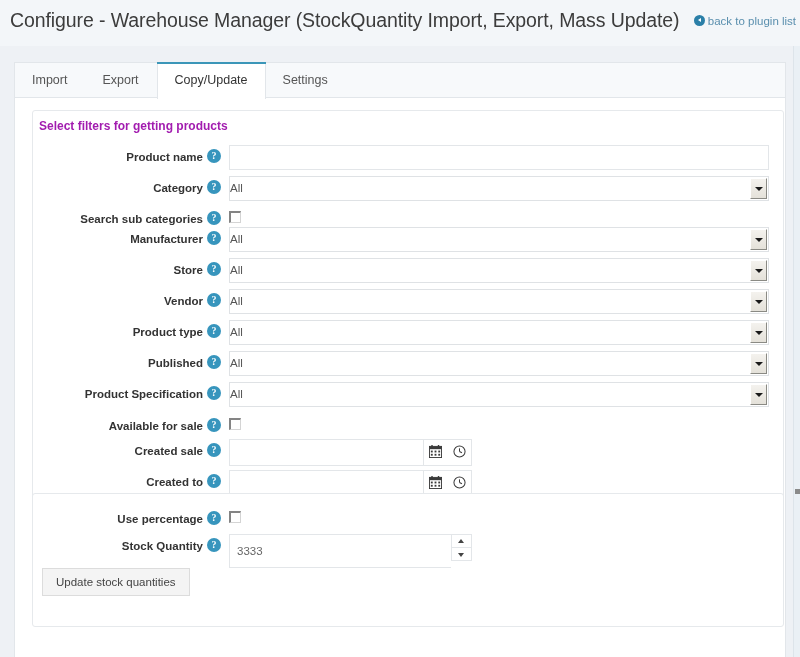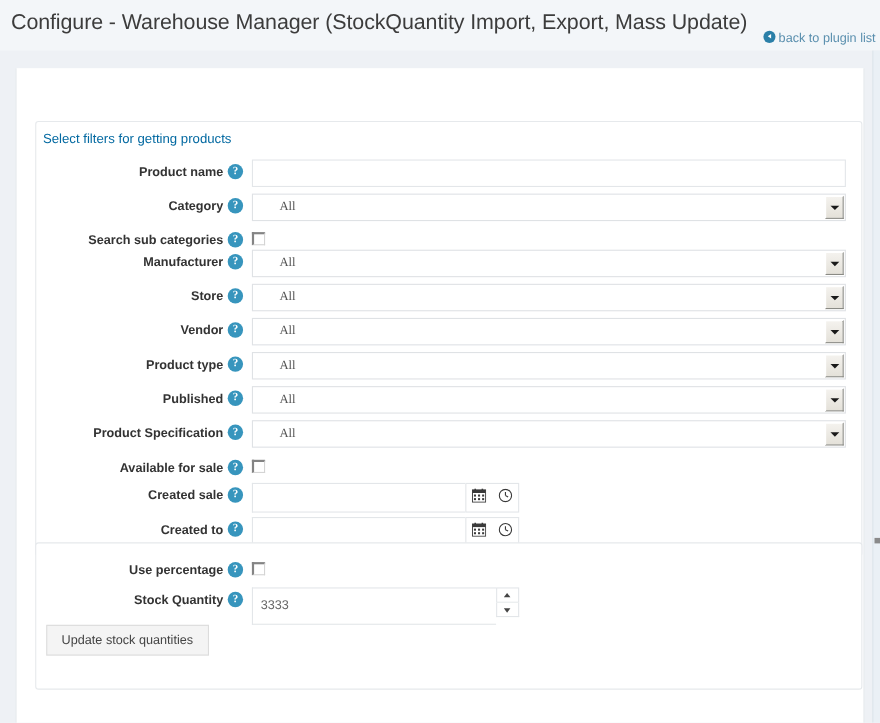--- a/index.html
+++ b/index.html
@@ -26,21 +26,21 @@
     color: #3c3c3c;
     font-weight: 400;
     letter-spacing: -0.1px;
     vertical-align: middle;
   }
   .back-link {
     display: inline-block;
     margin-left: 10px;
     vertical-align: middle;
     position: relative;
-    top: 14px;
+    top: 0;
     color: #5a8fae;
     font-size: 11.5px;
     text-decoration: none;
     cursor: pointer;
     text-align: center;
   }
   .back-link .back-icon {
     display: inline-block;
     width: 11px; height: 11px;
     border-radius: 50%;
@@ -111,22 +111,22 @@
     border: 1px solid #e6e9ec;
     border-radius: 3px;
   }
   #filters-panel { left: 32px; top: 110px; width: 752px; height: 396px; }
   #stock-panel   { left: 32px; top: 493px; width: 752px; height: 134px; }
 
   .panel-heading {
     position: absolute;
     left: 6px; top: 8px;
     font-size: 12px;
-    font-weight: normal;
-    color: #0369a1;
+    font-weight: bold;
+    color: #a21caf;
   }
 
   
   .row { position: absolute; left: 0; width: 100%; height: 28px; }
   .label {
     position: absolute;
     left: 0; width: 170px;
     text-align: right;
     font-size: 11.5px;
     font-weight: bold;
@@ -164,25 +164,24 @@
 
   
   .select-wrap {
     position: relative;
     width: 540px; height: 25px;
     border: 1px solid #dfe2e5;
     background: #ffffff;
   }
   .select-wrap .sel-value {
     position: absolute;
-    left: 24px; top: 0;
+    left: 0; top: 0;
     line-height: 23px;
     font-size: 11.5px;
     color: #555;
-    font-family: Liberation Serif, serif;
   }
   .select-wrap .sel-arrow {
     position: absolute;
     right: 1px; top: 1px;
     width: 17px; height: 21px;
     background: linear-gradient(to bottom, #f4f2ee, #e4e1d9);
     border-left: 1px solid #ffffff;
     border-top: 1px solid #ffffff;
     border-right: 1px solid #8a8a84;
     border-bottom: 1px solid #8a8a84;
@@ -302,20 +301,21 @@
 
   <div class="page-header">
     <span class="page-title">Configure - Warehouse Manager (StockQuantity Import, Export, Mass Update)</span>
     <a class="back-link">
       <span class="back-icon"></span><span>back to plugin list</span>
     </a>
   </div>
 
   <div class="card"></div>
 
+  <div class="tabs" id="tabs"><div class="tab"><span>Import</span></div><div class="tab"><span>Export</span></div><div class="tab active"><span>Copy/Update</span></div><div class="tab"><span>Settings</span></div></div>
 
   <div class="panel" id="filters-panel">
     <div class="panel-heading">Select filters for getting products</div>
     <div id="filters-rows">
         <div class="row" style="top: 34px;">
           <div class="label">Product name</div>
           <div class="help-icon">?</div>
           <div class="field" style="left: 196px;"><input class="text-input" type="text" style=""></div>
         </div>
         <div class="row" style="top: 65px;">

